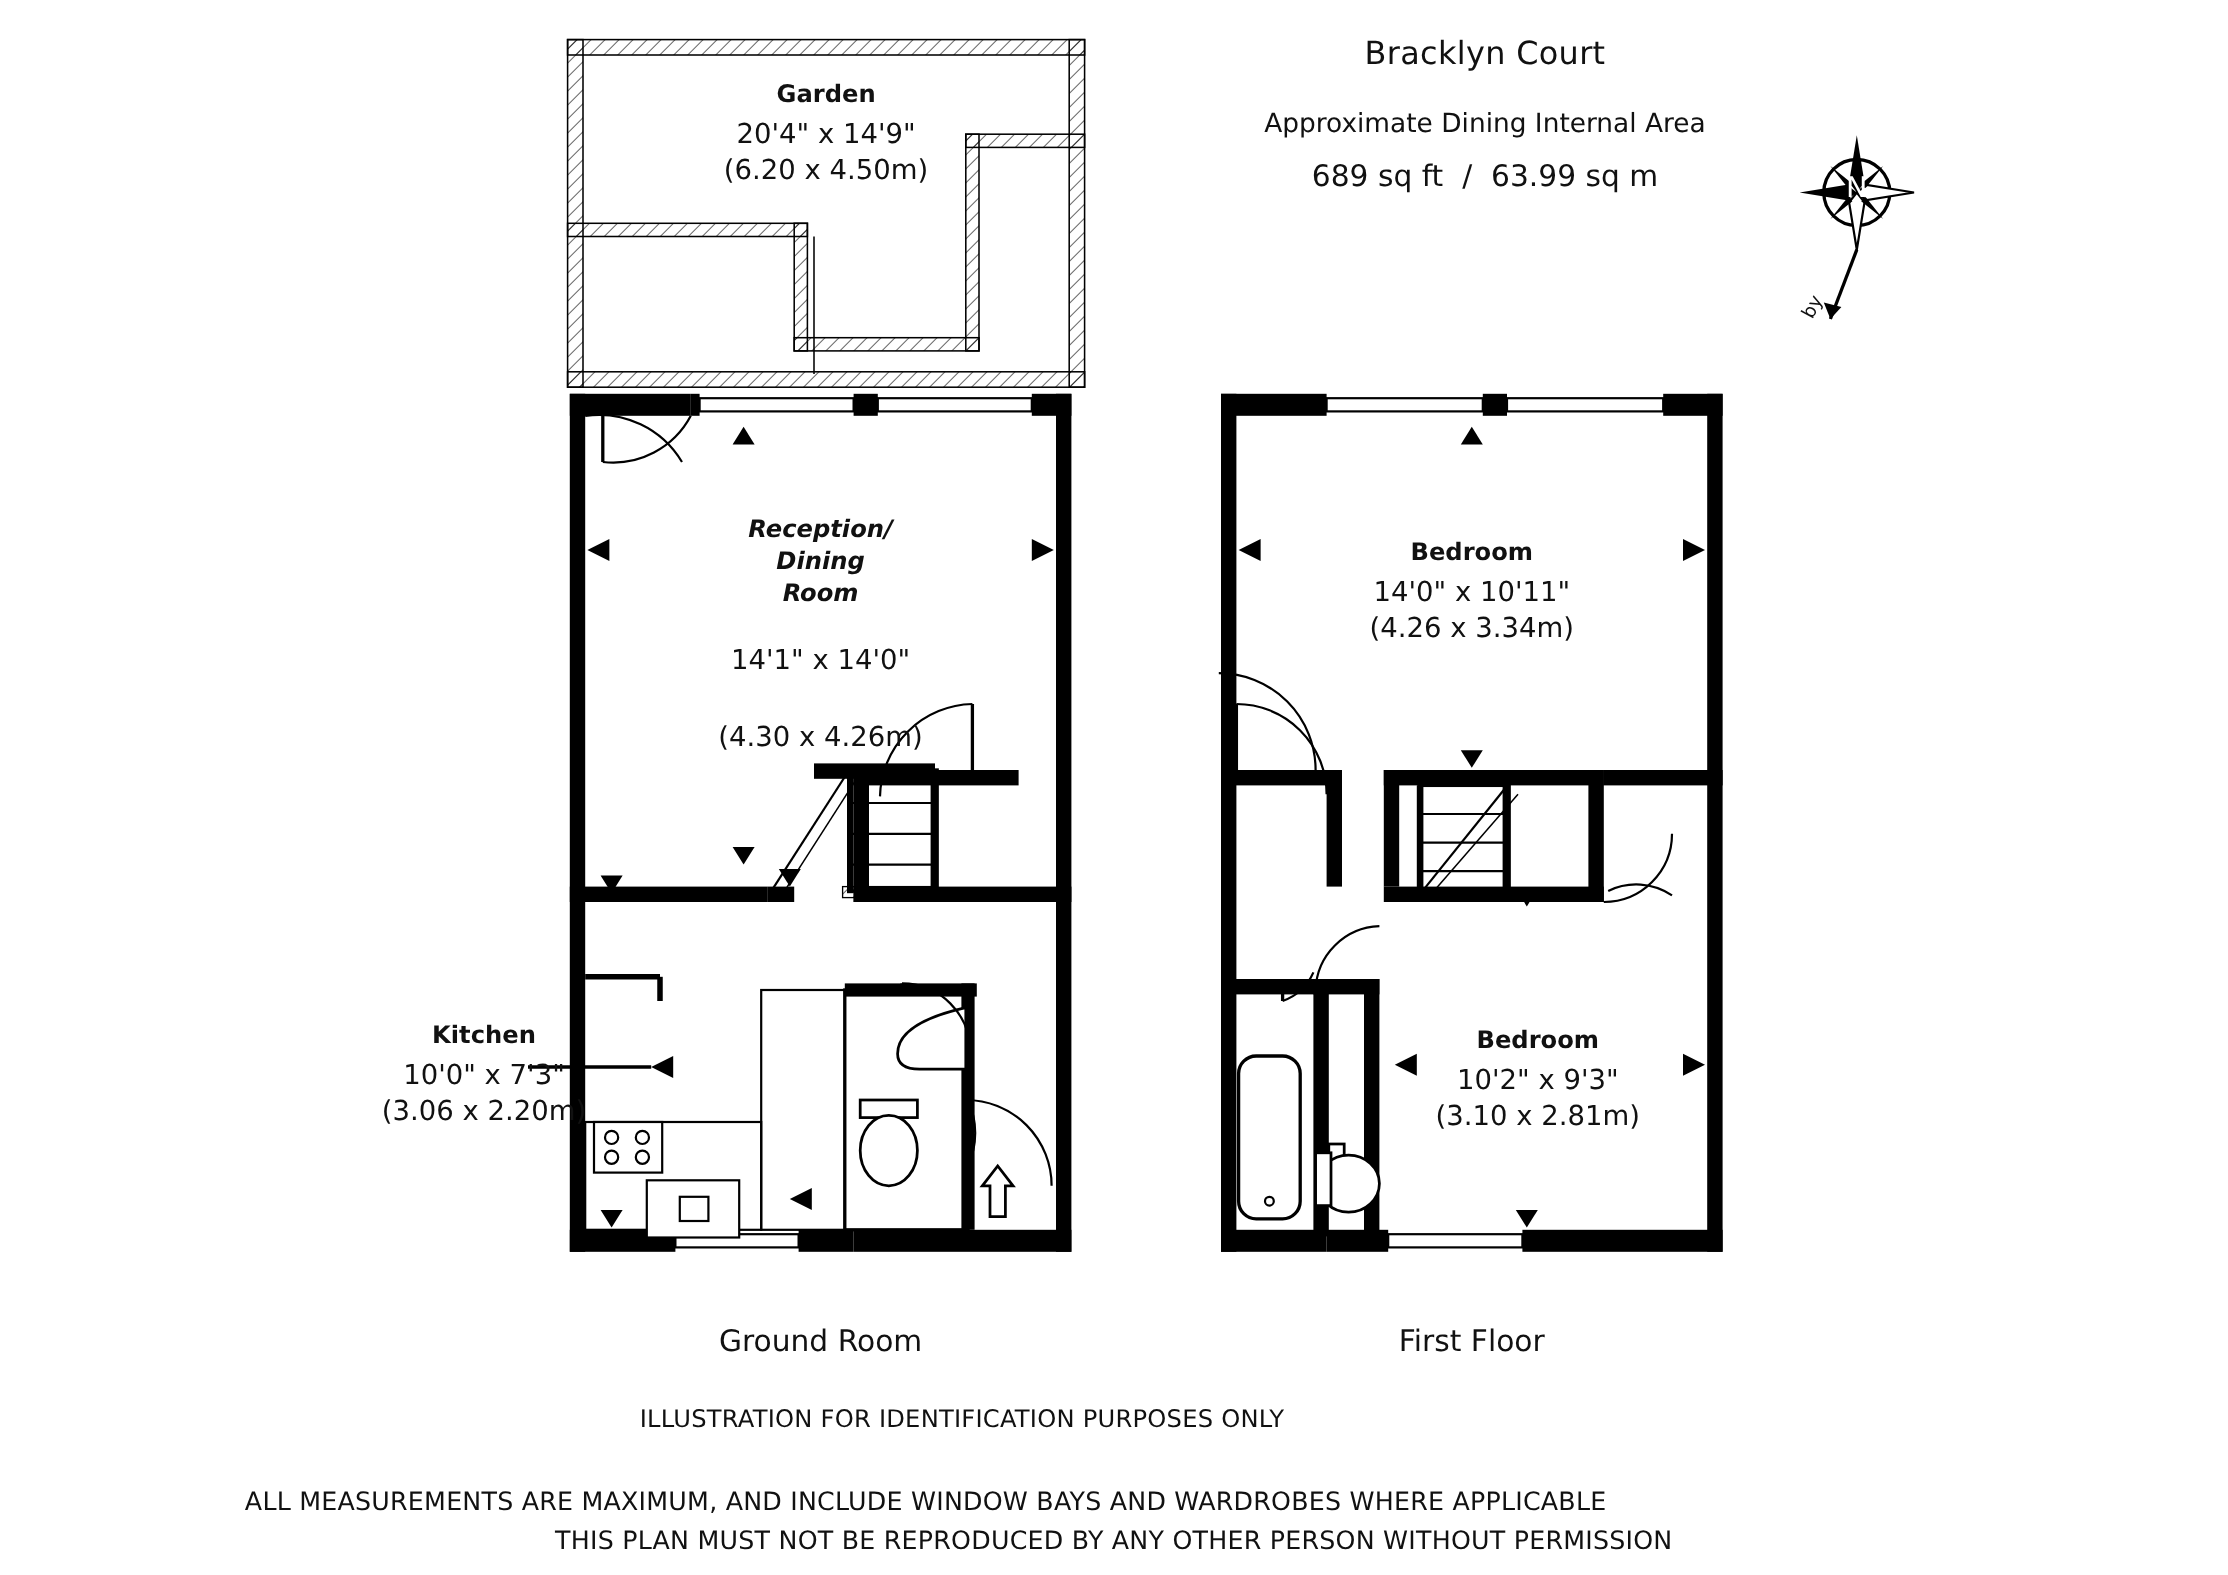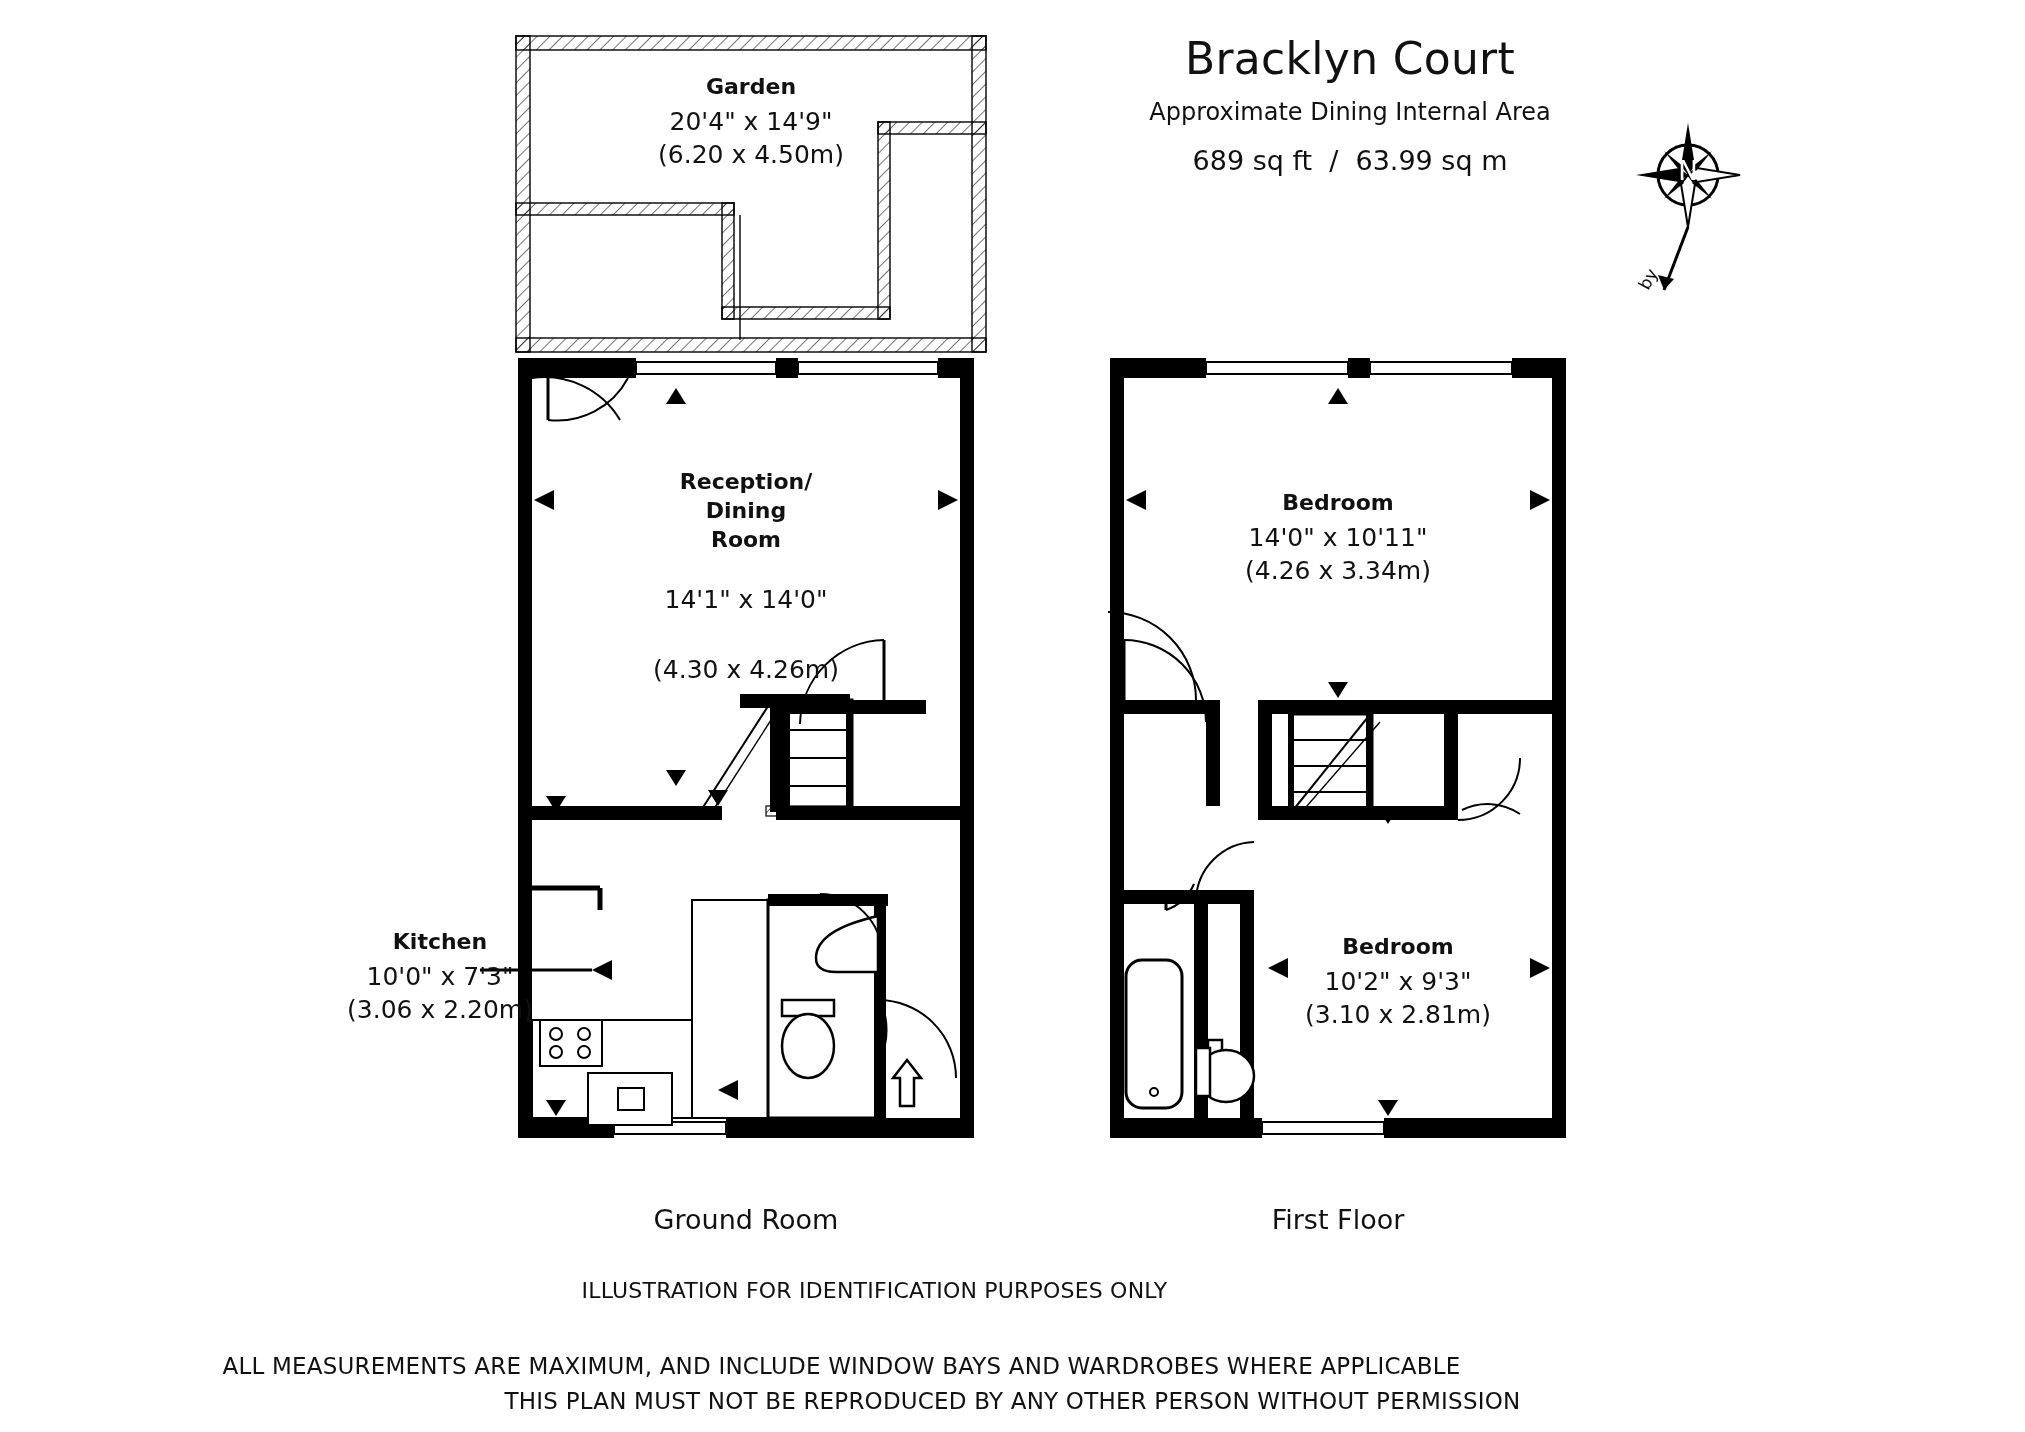--- a/index.html
+++ b/index.html
@@ -1,19 +1,19 @@
 <!DOCTYPE html>
 <html><head>
 <meta charset="utf-8">
 <style>
   html,body{margin:0;padding:0;background:#ffffff;}
   body{width:2025px;height:1432px;position:relative;font-family:"DejaVu Sans",sans-serif;color:#111;overflow:hidden;}
   .plan{position:absolute;left:0;top:0;width:2025px;height:1432px;}
   .txt{position:absolute;white-space:pre;text-align:center;line-height:1.3;}
-  .title{font-size:44px;letter-spacing:0.3px;}
+  .title{font-size:29px;letter-spacing:0.3px;}
   .sub{font-size:24px;}
   .area{font-size:27px;}
   .roomlabel{font-size:22px;font-weight:bold;line-height:1.32;}
   .roomdim{font-size:25px;line-height:1.32;}
   .floorlabel{font-size:27px;}
   .note{font-size:22px;letter-spacing:0.2px;}
   .note2{font-size:23px;letter-spacing:0.2px;}
   svg{display:block;}
 </style>
 </head>
@@ -241,21 +241,21 @@
 <div class="txt sub" style="left:1100px;top:97px;width:500px;">Approximate Dining Internal Area</div>
 <div class="txt area" style="left:1100px;top:143px;width:500px;">689 sq ft  /  63.99 sq m</div>
 
 <div class="txt" style="left:1660px;top:155px;width:56px;font-size:26px;color:#fff;">N</div>
 <div class="txt" style="left:1620px;top:268px;width:56px;font-size:17px;transform:rotate(-62deg);">by</div>
 
 <div class="txt roomlabel" style="left:551px;top:72px;width:400px;">Garden</div>
 <div class="txt roomdim" style="left:551px;top:105px;width:400px;">20'4" x 14'9"</div>
 <div class="txt roomdim" style="left:551px;top:138px;width:400px;">(6.20 x 4.50m)</div>
 
-<div class="txt roomlabel" style="left:546px;top:467px;width:400px;">Reception/
+<div class="txt roomlabel" style="left:546px;top:467px;width:400px;font-style:italic;">Reception/
 Dining
 Room</div>
 <div class="txt roomdim" style="left:546px;top:583px;width:400px;">14'1" x 14'0"</div>
 <div class="txt roomdim" style="left:546px;top:616px;width:400px;margin-top:37px;">(4.30 x 4.26m)</div>
 
 <div class="txt roomlabel" style="left:280px;top:927px;width:320px;">Kitchen</div>
 <div class="txt roomdim" style="left:280px;top:960px;width:320px;">10'0" x 7'3"</div>
 <div class="txt roomdim" style="left:280px;top:993px;width:320px;">(3.06 x 2.20m)</div>
 
 <div class="txt roomlabel" style="left:1138px;top:488px;width:400px;">Bedroom</div>

